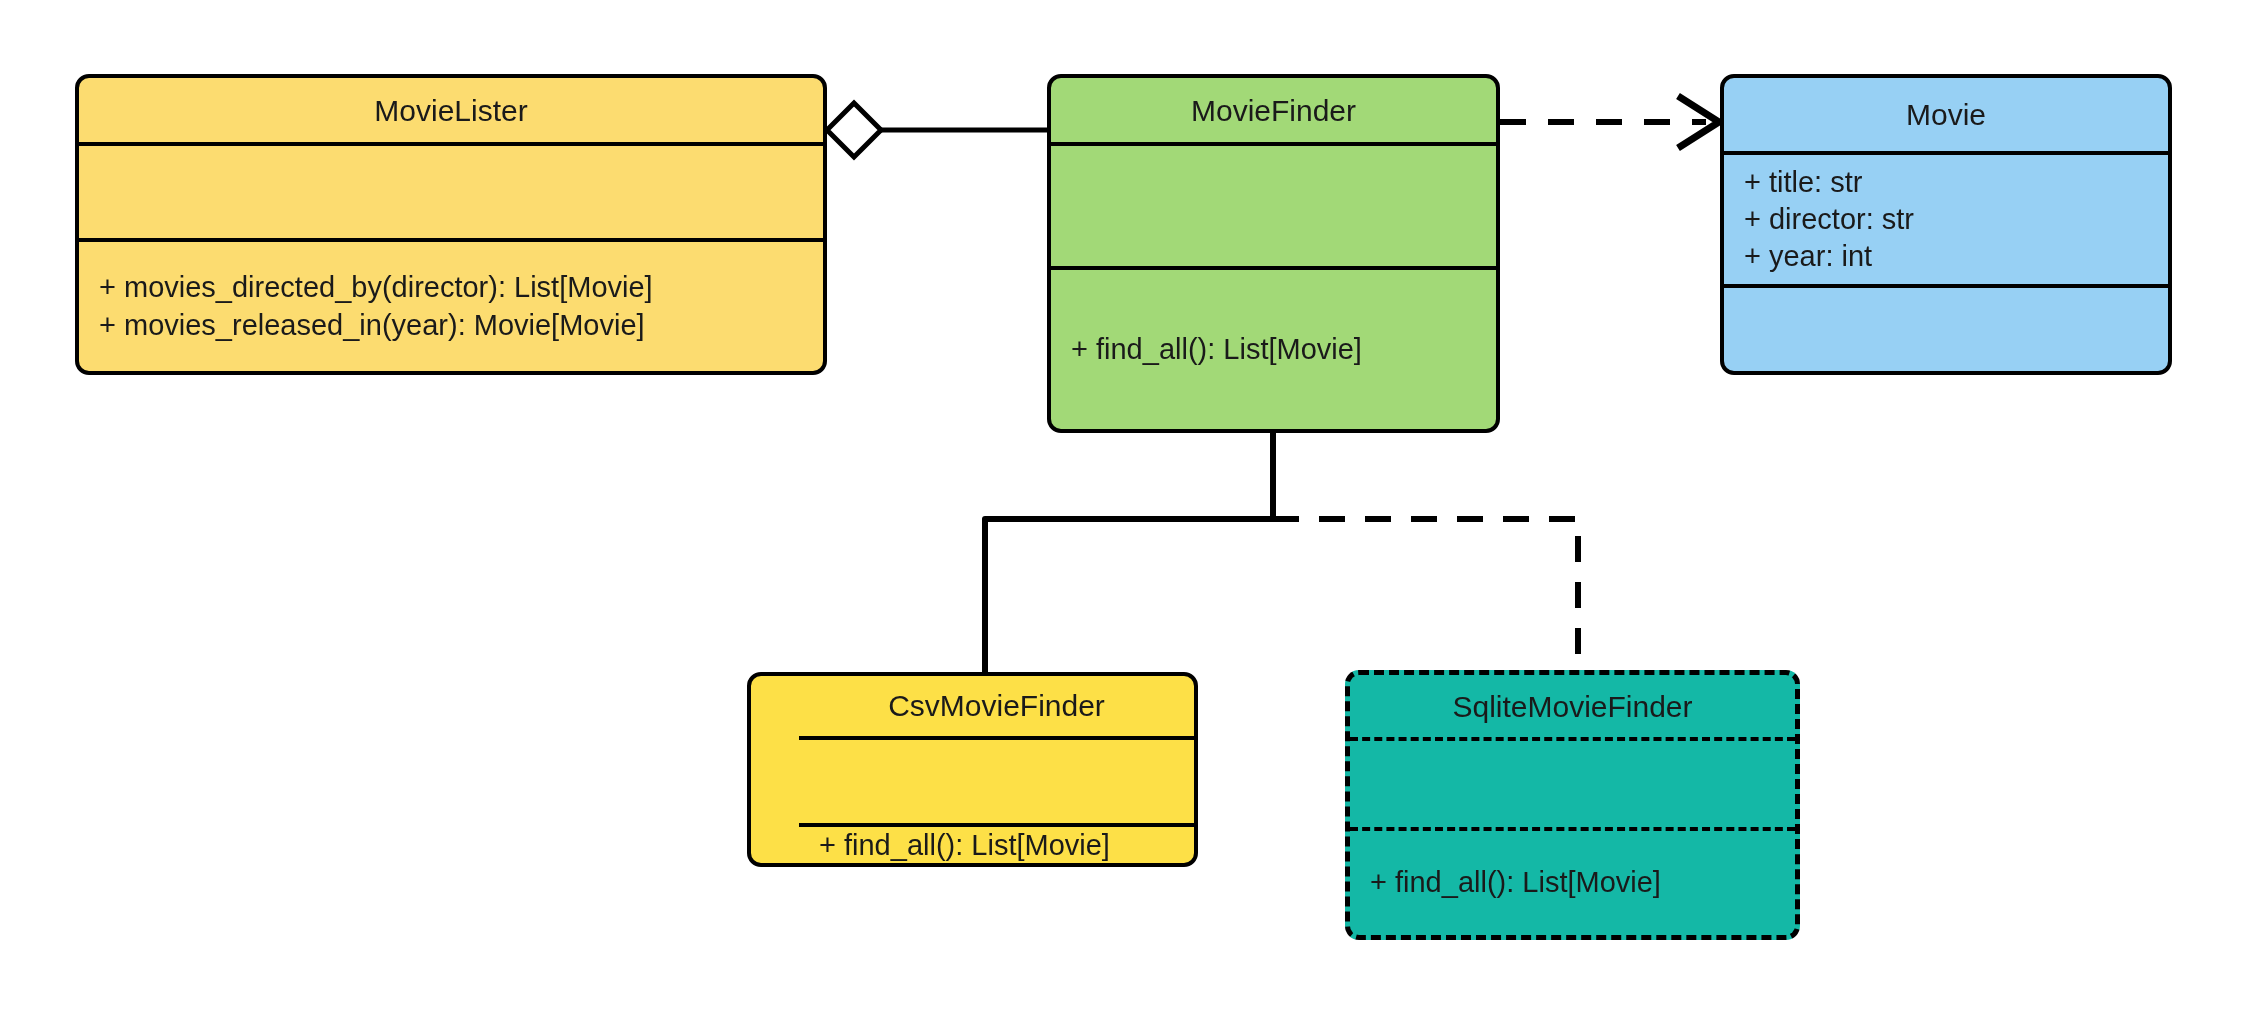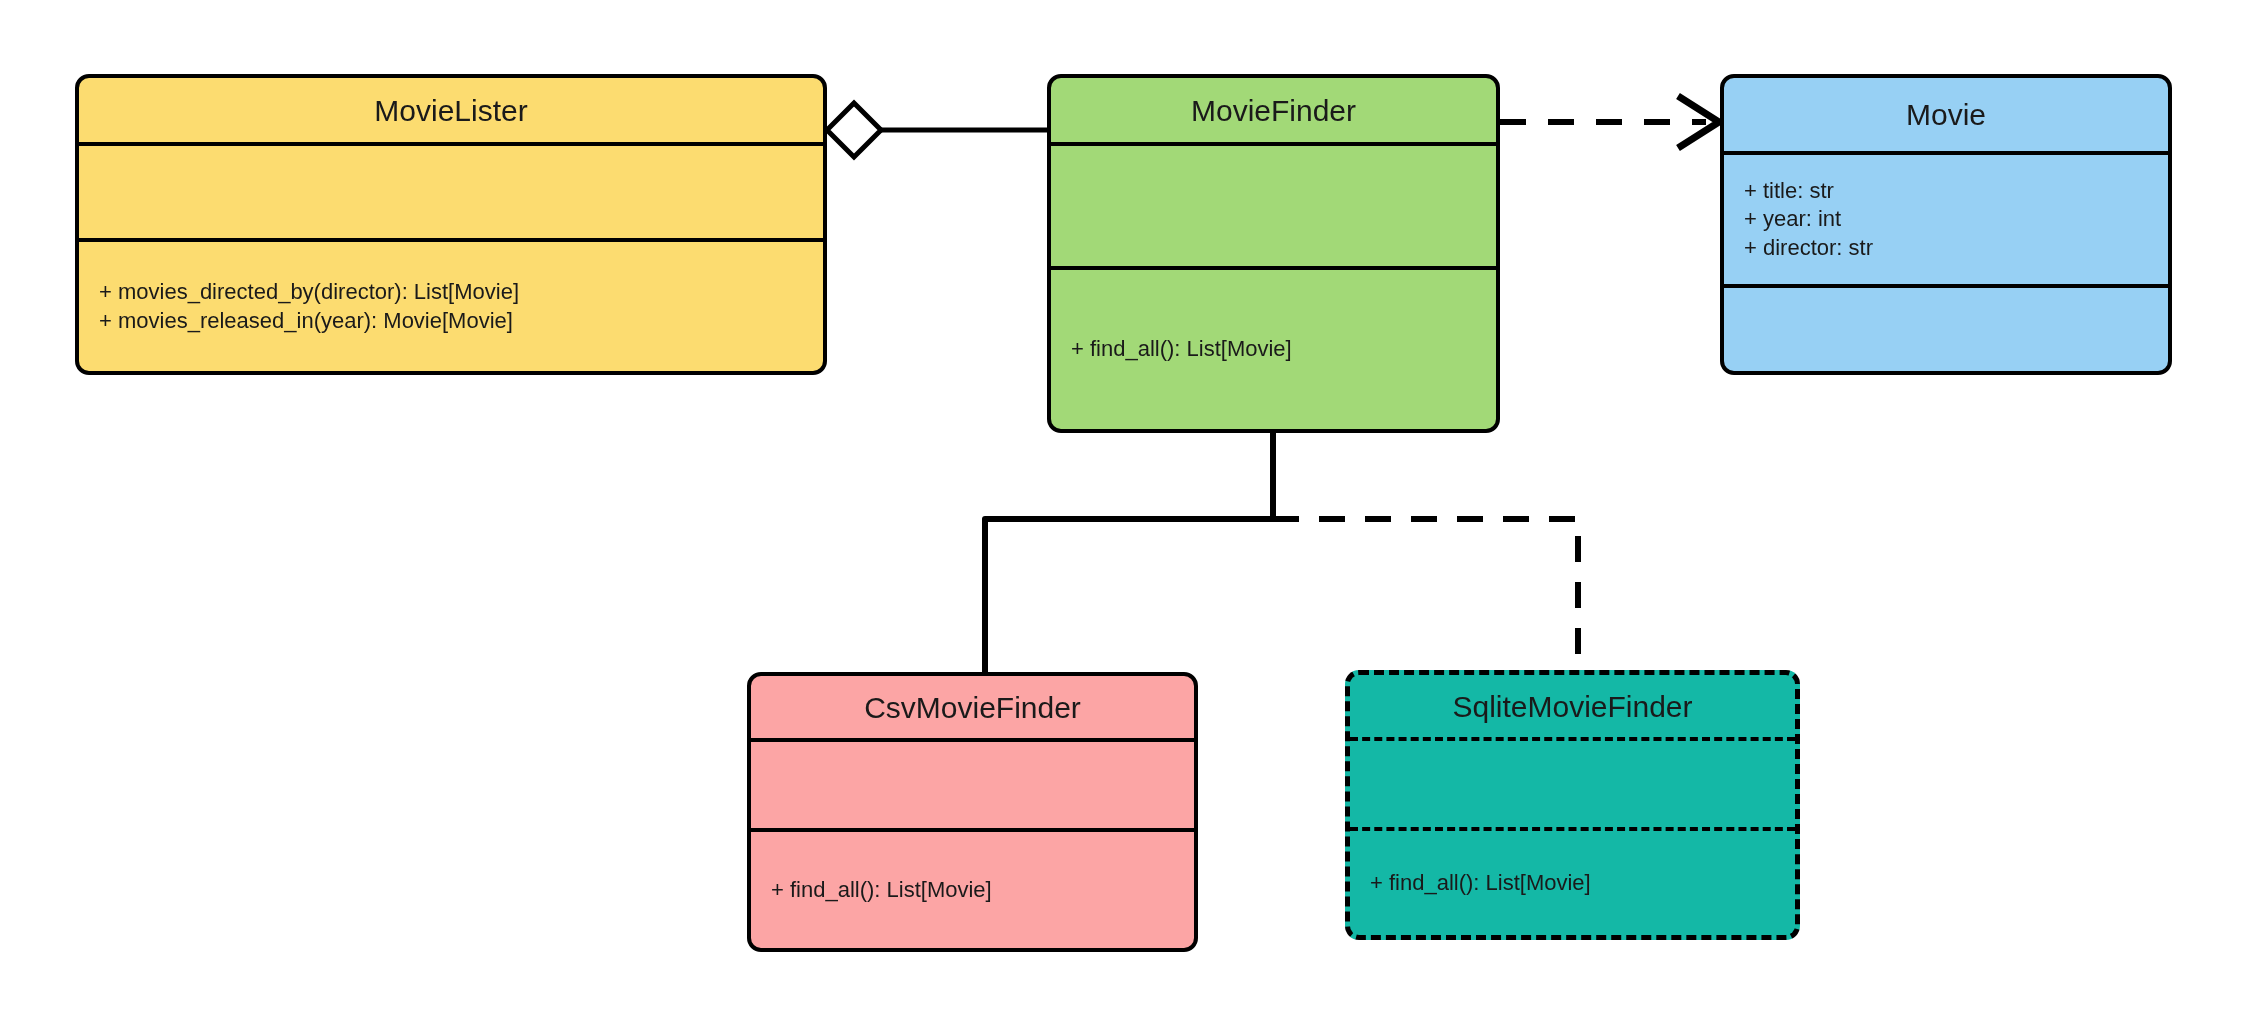--- a/index.html
+++ b/index.html
@@ -59,21 +59,21 @@
   .uml-class.dashed .compartment.div-top {
     border-top: 4px dashed #000000;
   }
   .class-name {
     font-size: 30px;
     color: #1a1a1a;
     line-height: 1.1;
     white-space: nowrap;
   }
   .member {
-    font-size: 22px;
+    font-size: 29px;
     color: #1a1a1a;
     line-height: 1.28;
     padding-left: 20px;
     white-space: nowrap;
   }
   .members-list {
     display: flex;
     flex-direction: column;
     justify-content: center;
   }
@@ -129,27 +129,27 @@
       <div class="member">+ find_all(): List[Movie]</div>
     </div>
   </div>
 
   <div class="uml-class" id="box-movie" style="left: 1720px; top: 74px; width: 452px; height: 301px; background: rgb(151, 208, 244);">
     <div class="compartment name-c" style="height: 73px;">
       <span class="class-name">Movie</span>
     </div>
     <div class="compartment div-top members-list" style="height: 133px;">
       <div class="member">+ title: str</div>
+      <div class="member">+ director: str</div>
       <div class="member">+ year: int</div>
-      <div class="member">+ director: str</div>
     </div>
     <div class="compartment div-top members-list" style="flex: 1 1 auto;"></div>
   </div>
 
-  <div class="uml-class" id="box-csv-movie-finder" style="left: 747px; top: 672px; width: 451px; height: 280px; background: #fca5a5;">
+  <div class="uml-class" id="box-csv-movie-finder" style="left: 747px; top: 672px; width: 451px; height: 195px; background: #fde047; padding-left: 48px;">
     <div class="compartment name-c" style="height: 62px;">
       <span class="class-name">CsvMovieFinder</span>
     </div>
     <div class="compartment div-top members-list" style="height: 90px;"></div>
     <div class="compartment div-top members-list" style="flex: 1 1 auto;">
       <div class="member">+ find_all(): List[Movie]</div>
     </div>
   </div>
 
   <div class="uml-class dashed" id="box-sqlite-movie-finder" style="left: 1345px; top: 670px; width: 455px; height: 270px; background: #14b8a6;">

